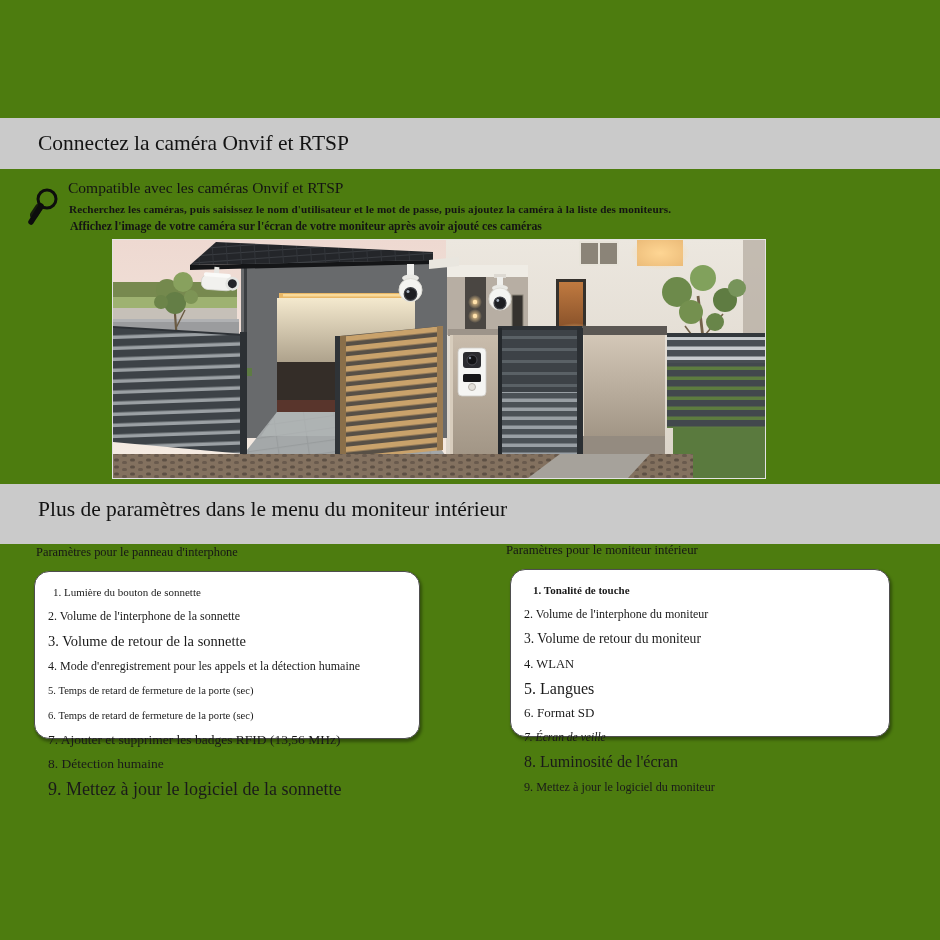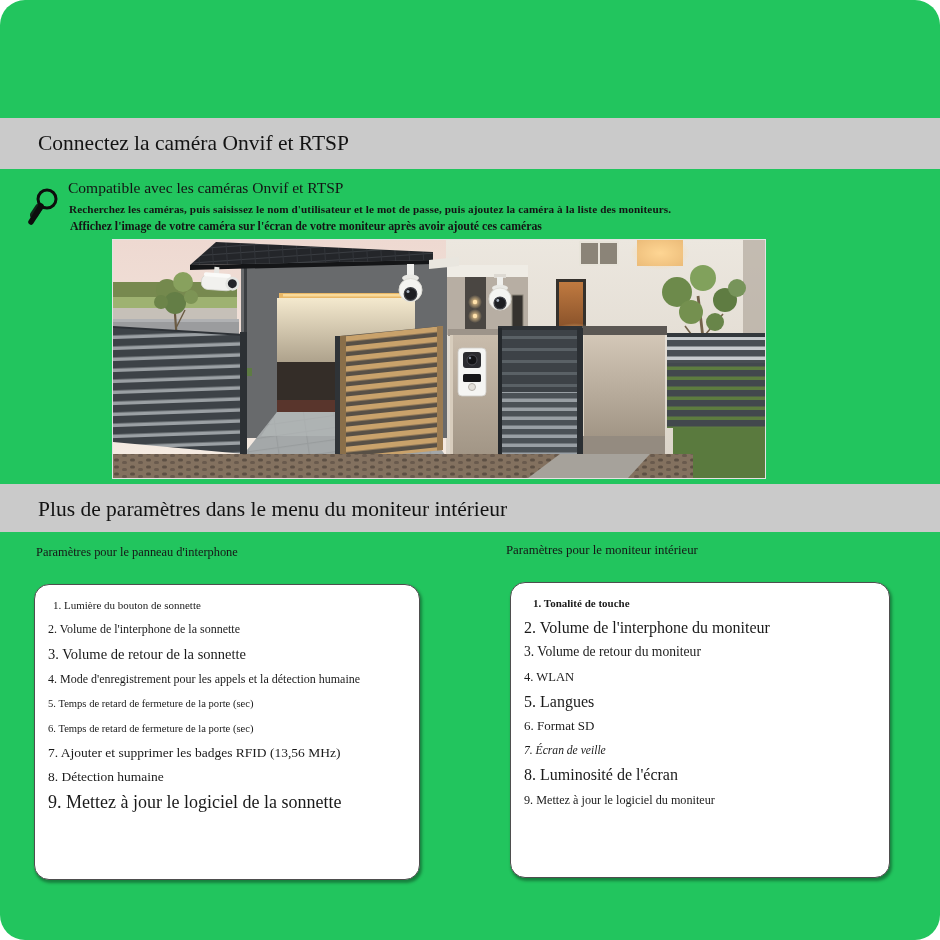--- a/index.html
+++ b/index.html
@@ -1,46 +1,46 @@
 <!DOCTYPE html>
 <html><head>
 <meta charset="utf-8">
 <style>
   html,body{margin:0;padding:0;background:#ffffff;}
-  #page{position:relative;width:940px;height:940px;background:#22c55e;overflow:hidden;
-        font-family:"Liberation Serif","DejaVu Serif",serif;color:#141414;border-radius:25px;}
+  #page{position:relative;width:940px;height:940px;background:#4d7c0f;overflow:hidden;
+        font-family:"Liberation Serif","DejaVu Serif",serif;color:#141414;}
   .abs{position:absolute;}
   .bar{left:0;width:940px;background:#cacaca;color:#131313;}
   #bar1{top:118px;height:51px;line-height:51px;font-size:21.5px;padding-left:38px;box-sizing:border-box;}
-  #bar2{top:484px;height:48px;line-height:50px;font-size:21.5px;padding-left:38px;box-sizing:border-box;}
+  #bar2{top:484px;height:60px;line-height:50px;font-size:21.5px;padding-left:38px;box-sizing:border-box;}
   #magnifier{left:25px;top:186px;width:40px;height:42px;}
   #compat-head{left:68px;top:179px;font-size:15.5px;}
   #compat-line1{left:69px;top:203px;font-size:11.2px;font-weight:600;letter-spacing:0.1px;}
   #compat-line2{left:70px;top:219px;font-size:11.8px;font-weight:600;}
   #photo{left:113px;top:240px;width:652px;height:238px;outline:1px solid #e3e3e3;}
   .panel-title{font-size:12.4px;color:#161616;}
   #panel-title-left{left:36px;top:545px;}
   #panel-title-right{left:506px;top:543px;font-size:12.8px;}
-  .box{top:571px;width:386px;height:296px;background:#fff;border:1.6px solid #4e4e4e;
-       border-radius:15px;box-shadow:1.5px 2.5px 3px rgba(0,0,0,0.35);box-sizing:border-box;margin-top:13px;}
+  .box{top:571px;width:386px;height:168px;background:#fff;border:1.6px solid #4e4e4e;
+       border-radius:15px;box-shadow:1.5px 2.5px 3px rgba(0,0,0,0.35);box-sizing:border-box;}
   #box-left{left:34px;}
   #box-right{left:510px;top:569px;width:380px;}
   .box ul{list-style:none;margin:0;padding:8px 6px 0 13px;}
   .box li{height:24.6px;display:flex;align-items:center;color:#1a1a1a;white-space:nowrap;}
   #box-left li:nth-child(1){font-size:11px;padding-left:5px;}
   #box-left li:nth-child(2){font-size:12px;}
   #box-left li:nth-child(3){font-size:14.5px;}
   #box-left li:nth-child(4){font-size:12px;}
   #box-left li:nth-child(5){font-size:10.6px;}
   #box-left li:nth-child(6){font-size:10.6px;}
   #box-left li:nth-child(7){font-size:13.5px;}
   #box-left li:nth-child(8){font-size:13.5px;}
   #box-left li:nth-child(9){font-size:18px;}
   #box-right li:nth-child(1){font-size:11px;padding-left:9px;font-weight:bold;}
-  #box-right li:nth-child(2){font-size:16px;}
+  #box-right li:nth-child(2){font-size:12px;}
   #box-right li:nth-child(3){font-size:13.6px;}
   #box-right li:nth-child(4){font-size:12.6px;}
   #box-right li:nth-child(5){font-size:16px;}
   #box-right li:nth-child(6){font-size:13px;}
   #box-right li:nth-child(7){font-size:11.6px;font-style:italic;}
   #box-right li:nth-child(8){font-size:16px;}
   #box-right li:nth-child(9){font-size:12.2px;}
 </style>
 </head>
 <body>

